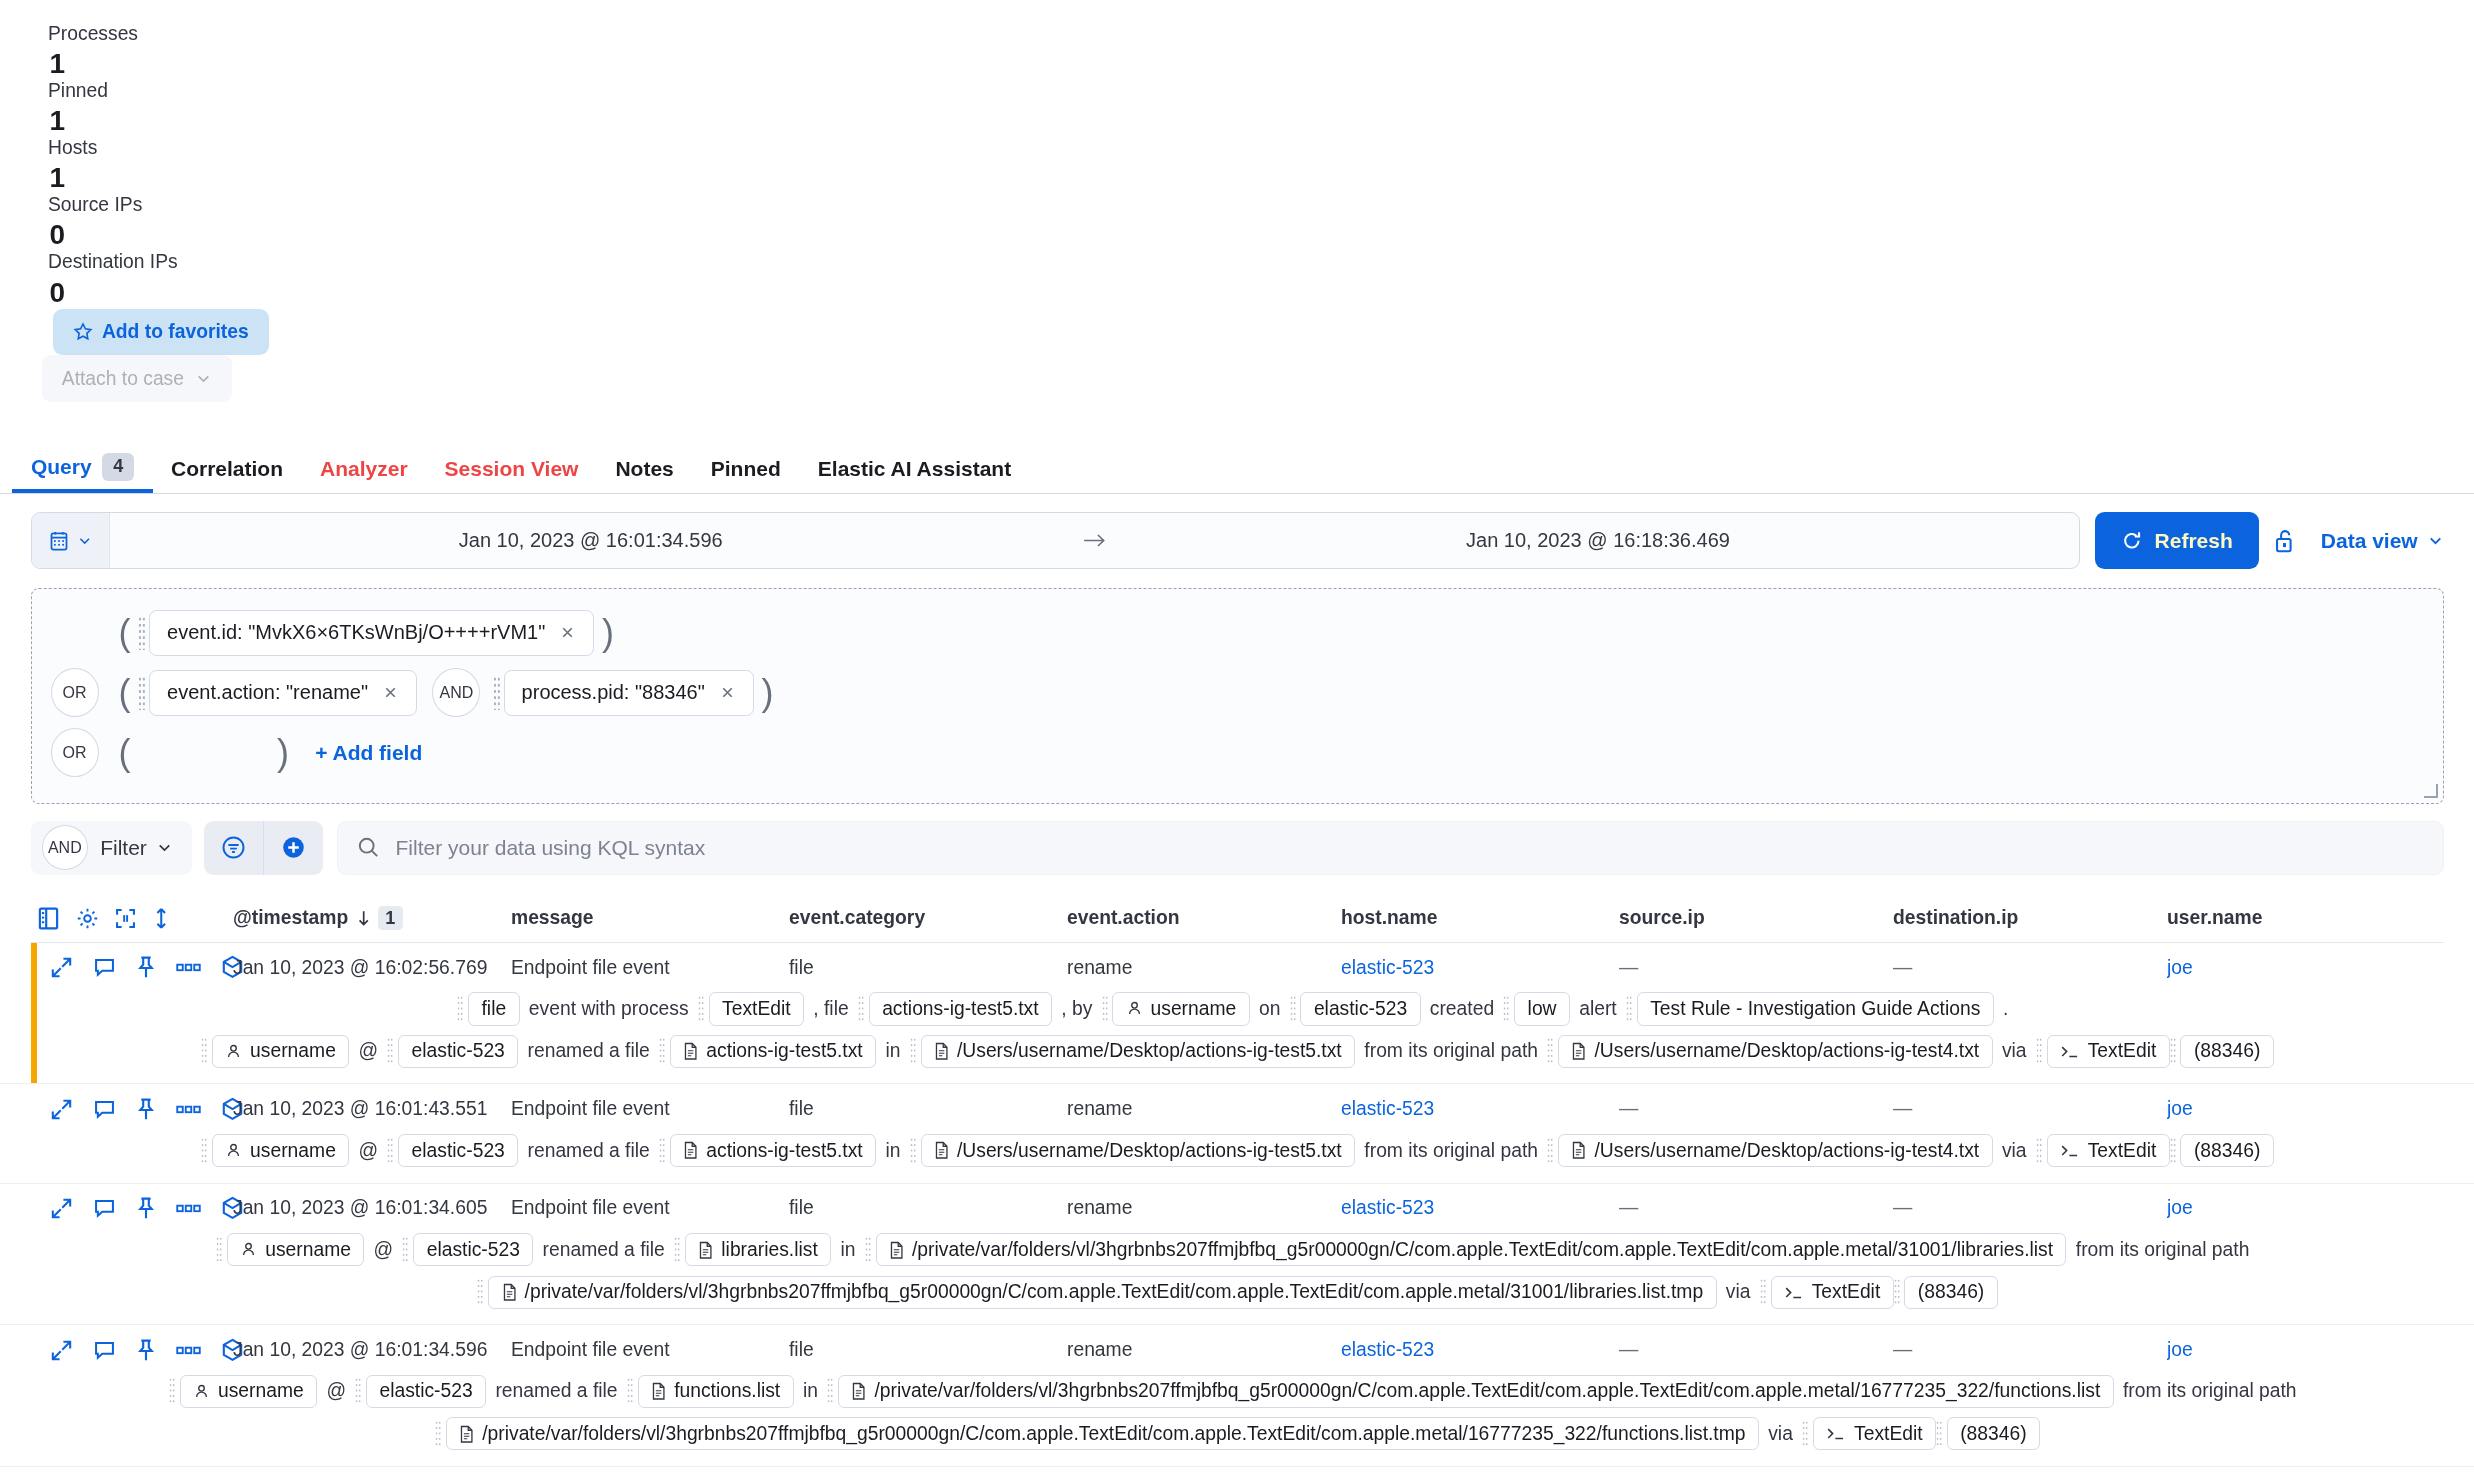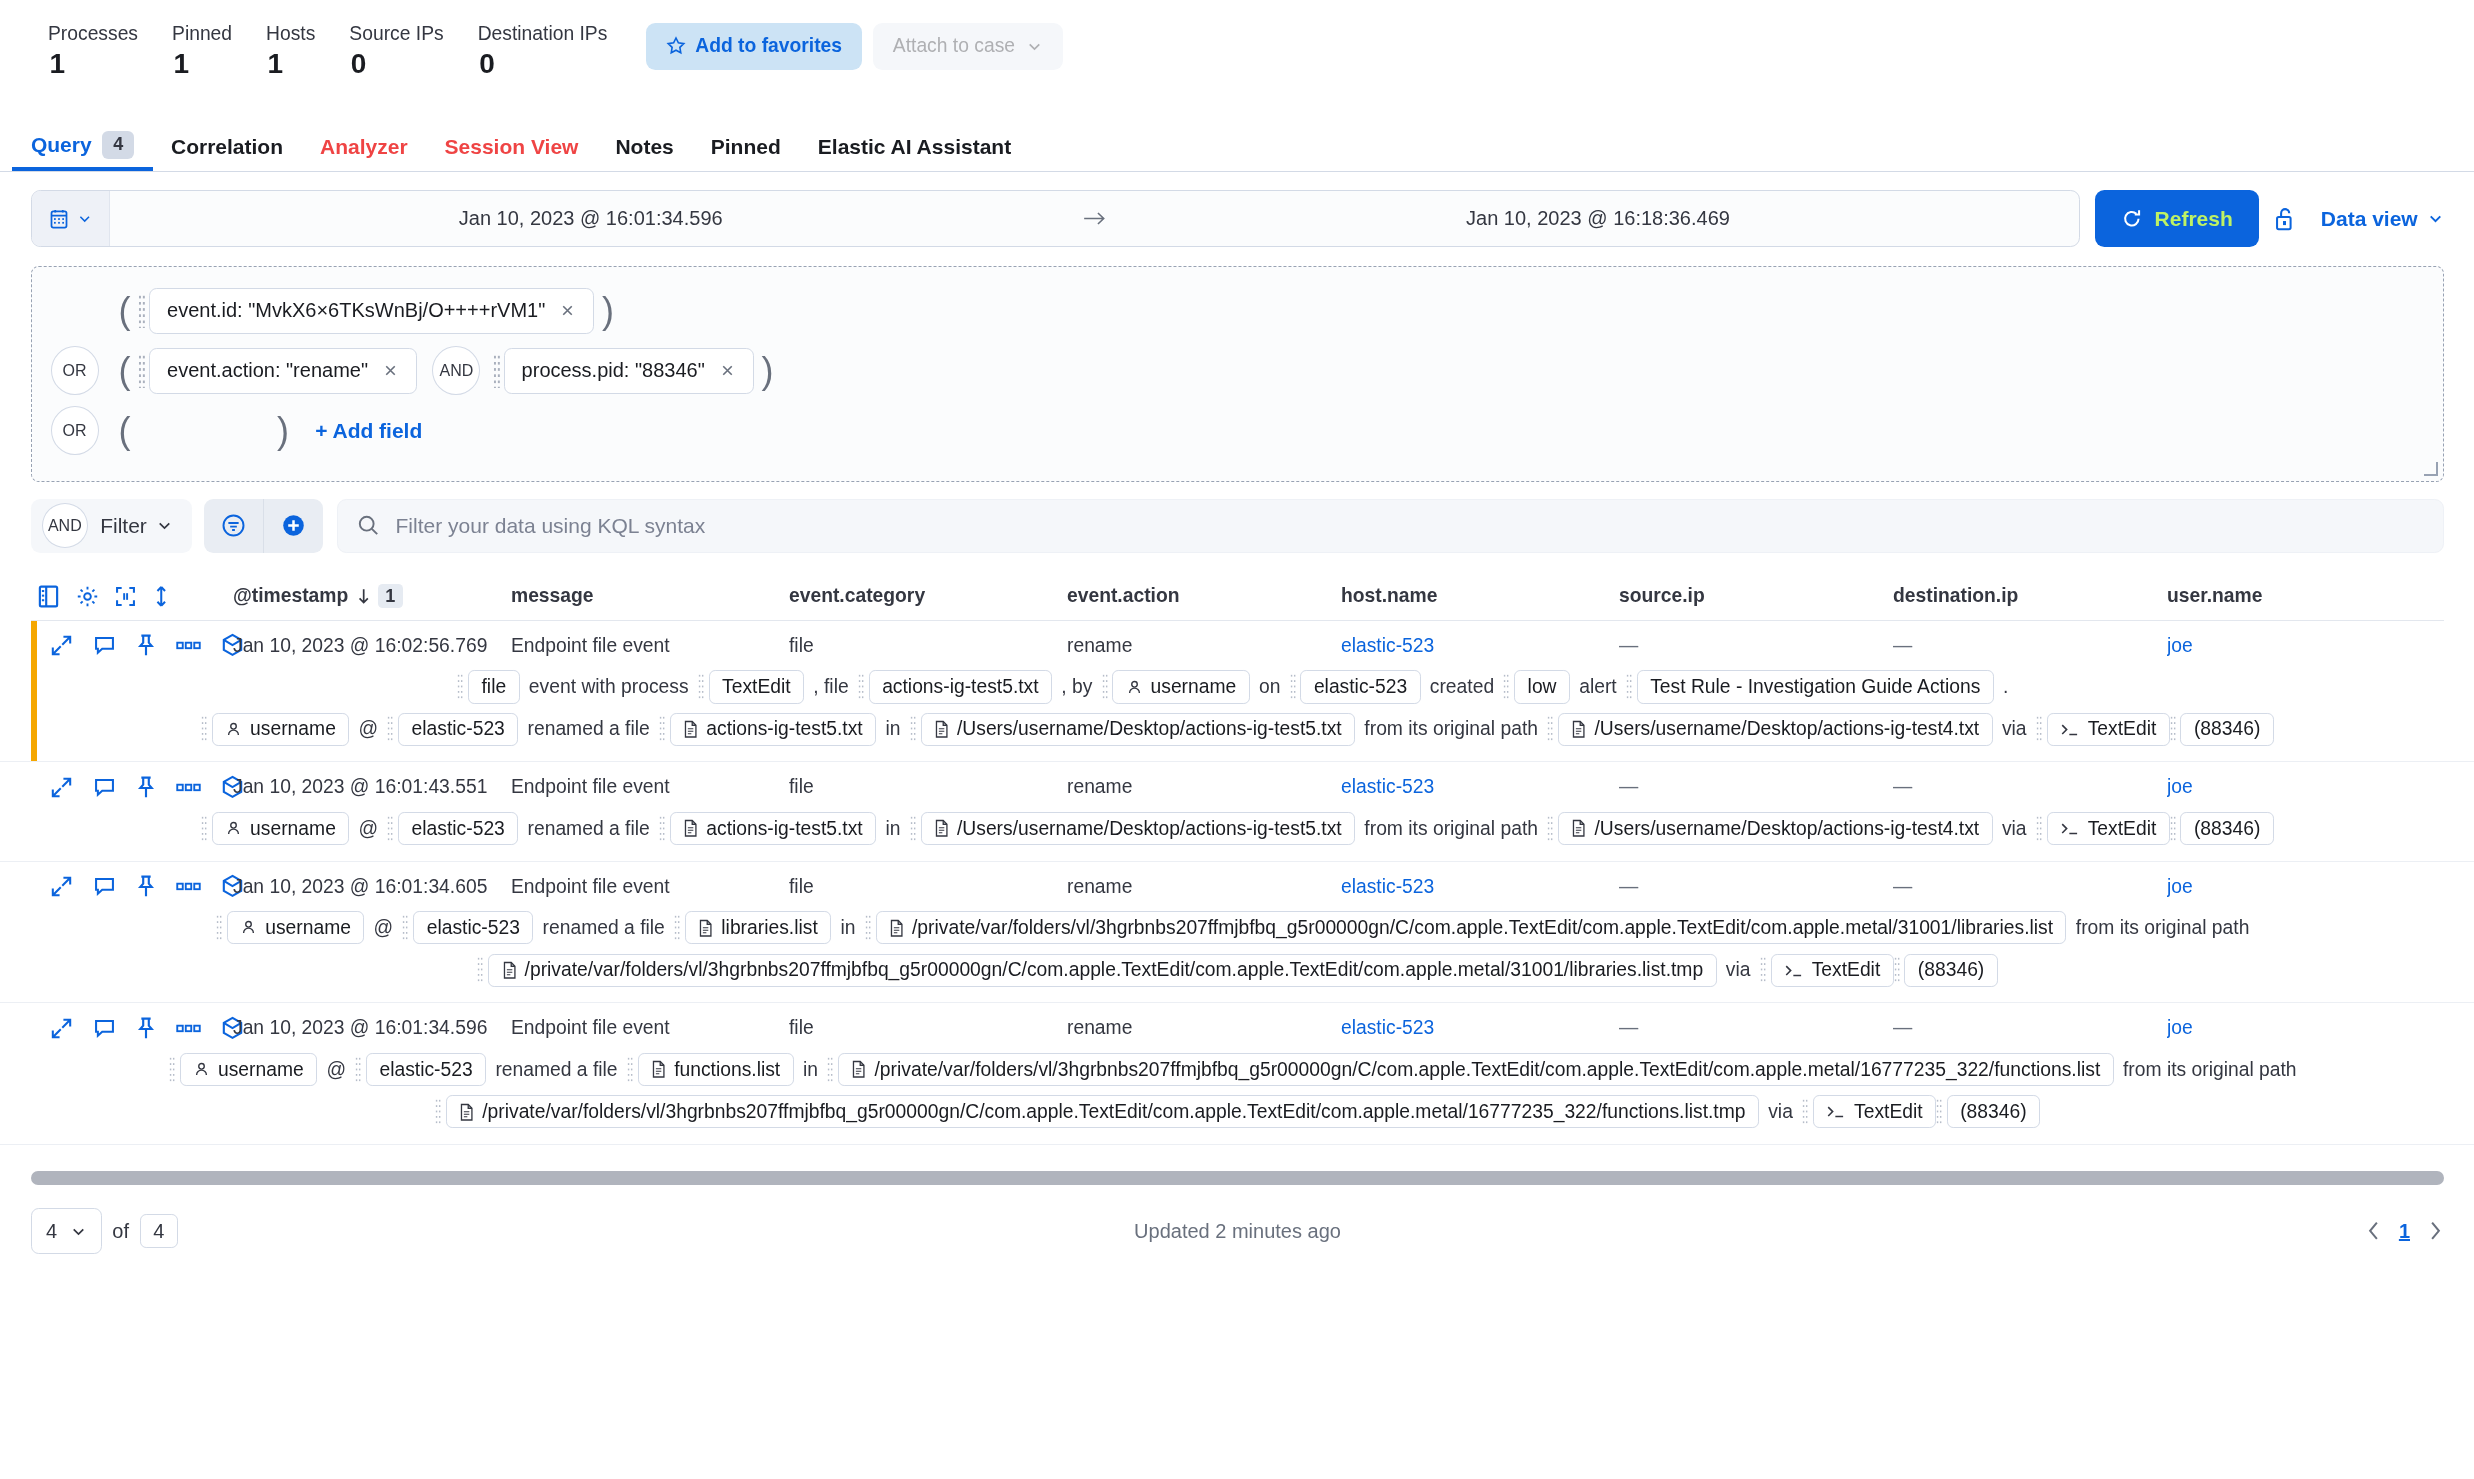--- a/index.html
+++ b/index.html
@@ -22,21 +22,21 @@
   .title-row { display: flex; align-items: center; gap: 10.8px; }
   .tl-title {
     font-size: 33px; font-weight: bold; color: #1a1c21; letter-spacing: -0.3px;
     line-height: 1.05;
   }
   .pencil { width: 20px; height: 20px; display: inline-block; }
   .unsaved { color: #8a6a0a; font-size: 19.3px; padding-top: 7.7px; }
   .desc-row { display: flex; align-items: center; gap: 7.7px; margin-top: 1.5px; }
   .desc-text { font-size: 19.3px; color: #343741; }
 
-  .hdr-right { display: flex; align-items: flex-start; gap: 0px; padding-top: 7.7px; }
+  .hdr-right { display: flex; align-items: flex-start; gap: 0px; padding-top: 7.7px; flex-direction: column; }
   .stat {
     display: flex; flex-direction: column; align-items: center;
     padding: 0 17px; min-width: 54px;
   }
   .stat-label { font-size: 19.3px; color: #343741; white-space: nowrap; }
   .stat-value { font-size: 28px; font-weight: bold; color: #1a1c21; margin-top: 3.1px; align-self: flex-start; padding-left: 1.5px;}
   .btn-fav {
     background: #cce3f5; color: #0b64dd; border: none; border-radius: 9.3px;
     padding: 12.4px 20px; font-size: 19.3px; font-weight: bold; display: flex;
     align-items: center; gap: 9.3px; margin-left: 21.6px; white-space: nowrap;
@@ -77,21 +77,21 @@
   .dp-cal {
     display: flex; align-items: center; gap: 7.7px; padding: 0 17px;
     background: #eef1f7; border-right: 1.5px solid #e0e5ee; cursor: pointer;
   }
   .dp-seg {
     flex: 1; display: flex; align-items: center; justify-content: center;
     font-size: 20px; color: #343741; cursor: pointer; position: relative;
   }
   .dp-arrow { display: flex; align-items: center; justify-content: center; width: 46px; color: #69707d; font-size: 21.6px;}
   .btn-refresh {
-    background: #0b64dd; color: #bef264; border: none; border-radius: 9.3px;
+    background: #0b64dd; color: #fef9c3; border: none; border-radius: 9.3px;
     height: 57px; padding: 0 26px; margin-left: 15.4px; font-size: 21px;
     font-weight: bold; display: flex; align-items: center; gap: 12px; cursor: pointer;
   }
   .icon-btn { margin-left: 14px; cursor: pointer; display: flex; align-items: center; }
   .data-view {
     margin-left: 25px; color: #0b64dd; font-size: 21px; font-weight: bold;
     display: flex; align-items: center; gap: 9.3px; cursor: pointer; white-space: nowrap;
   }
 
   

